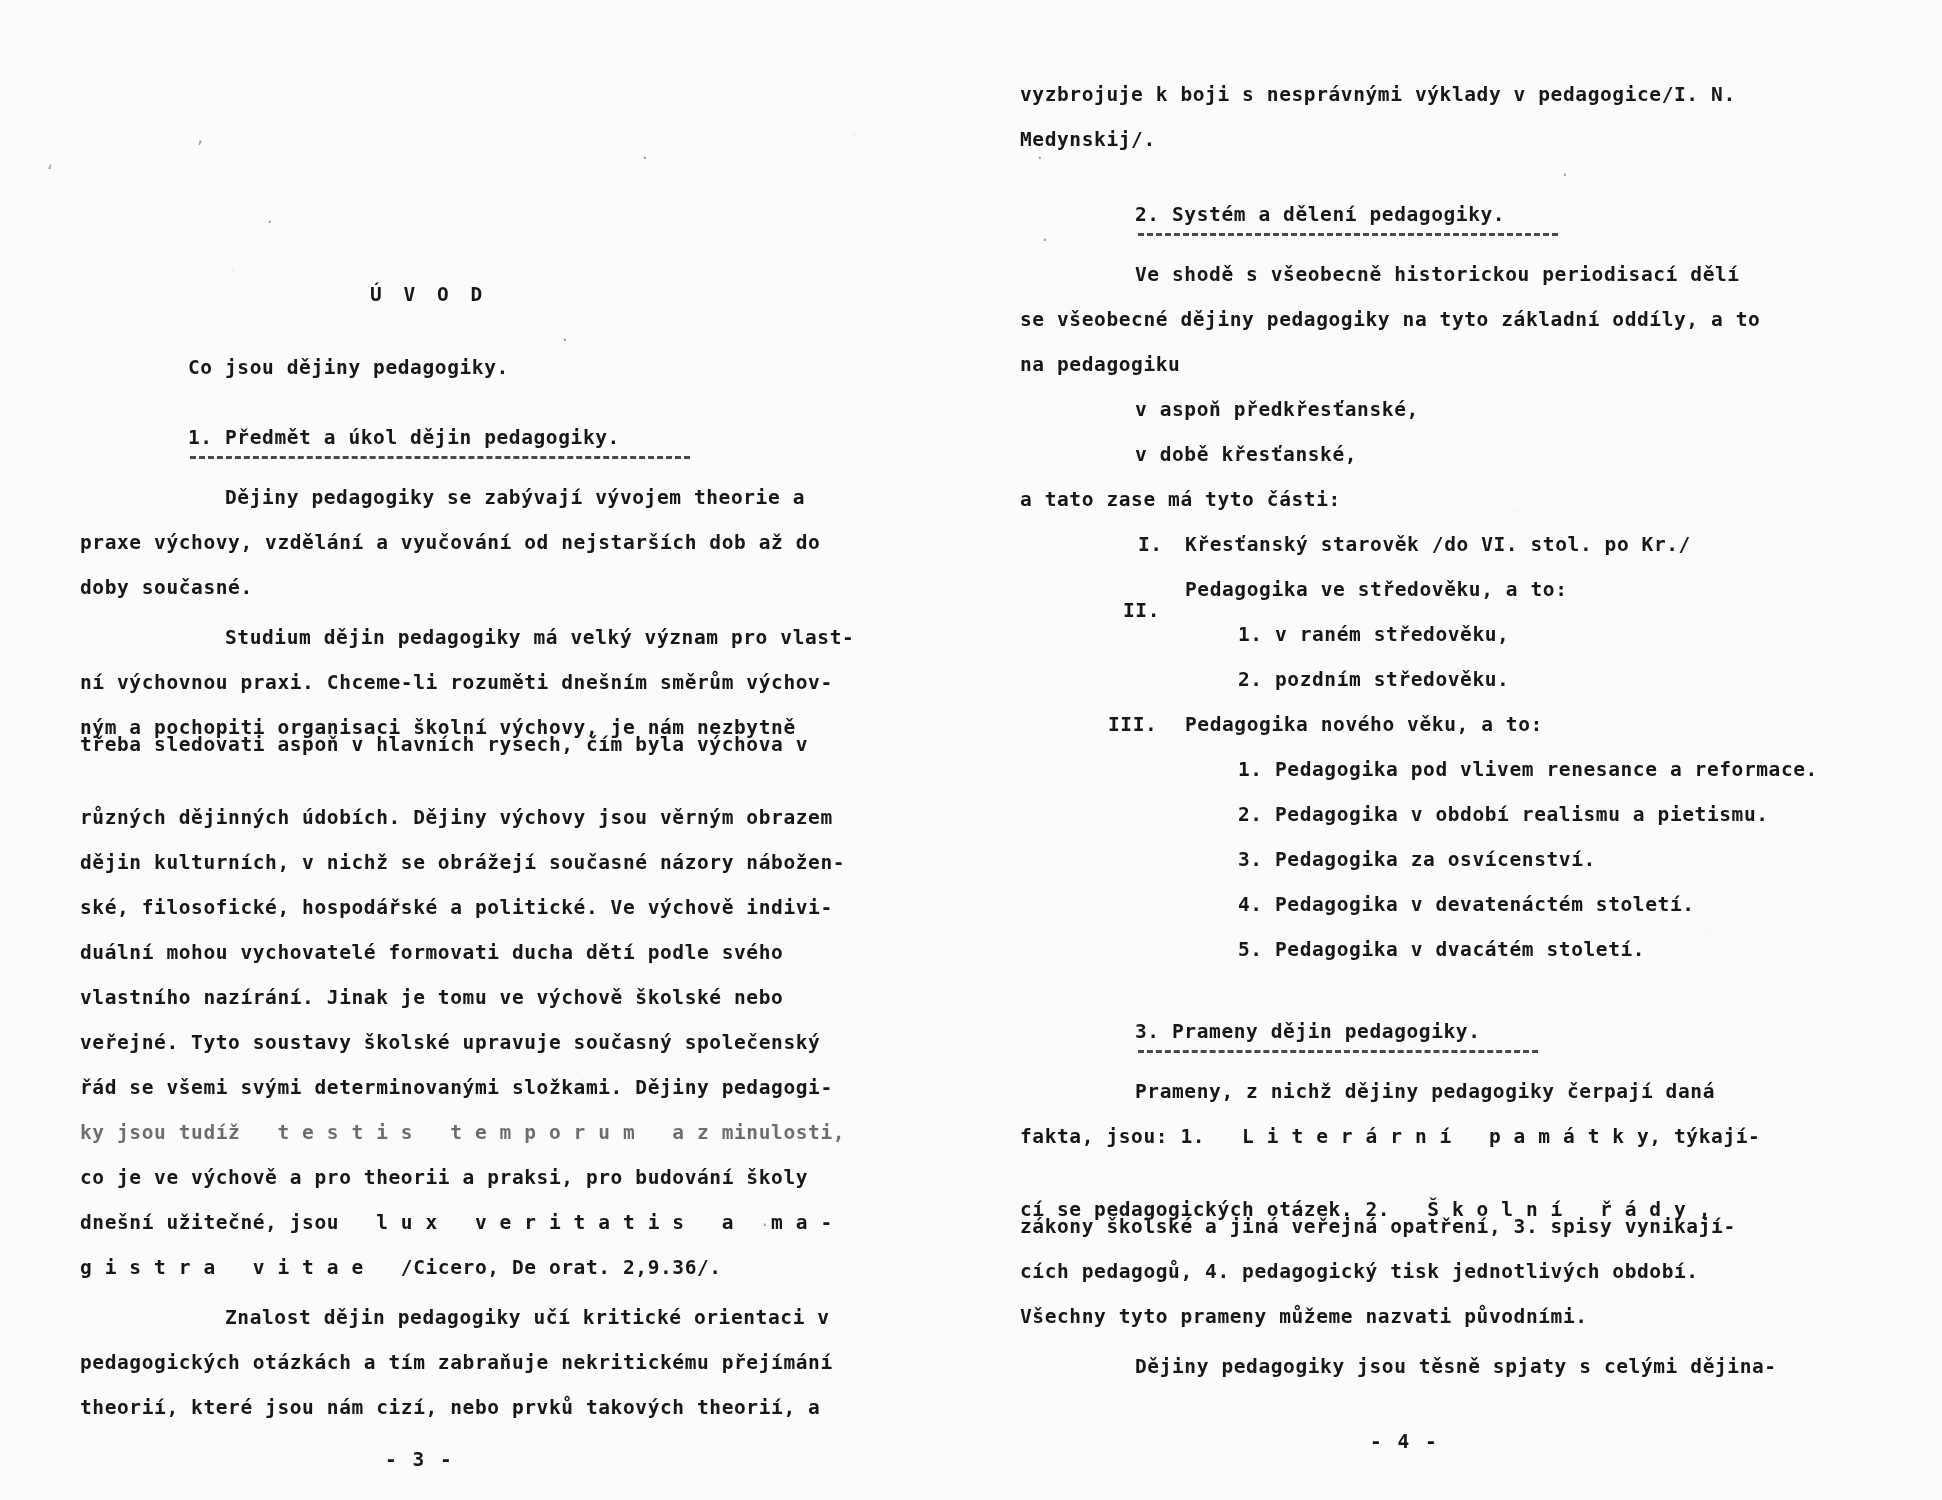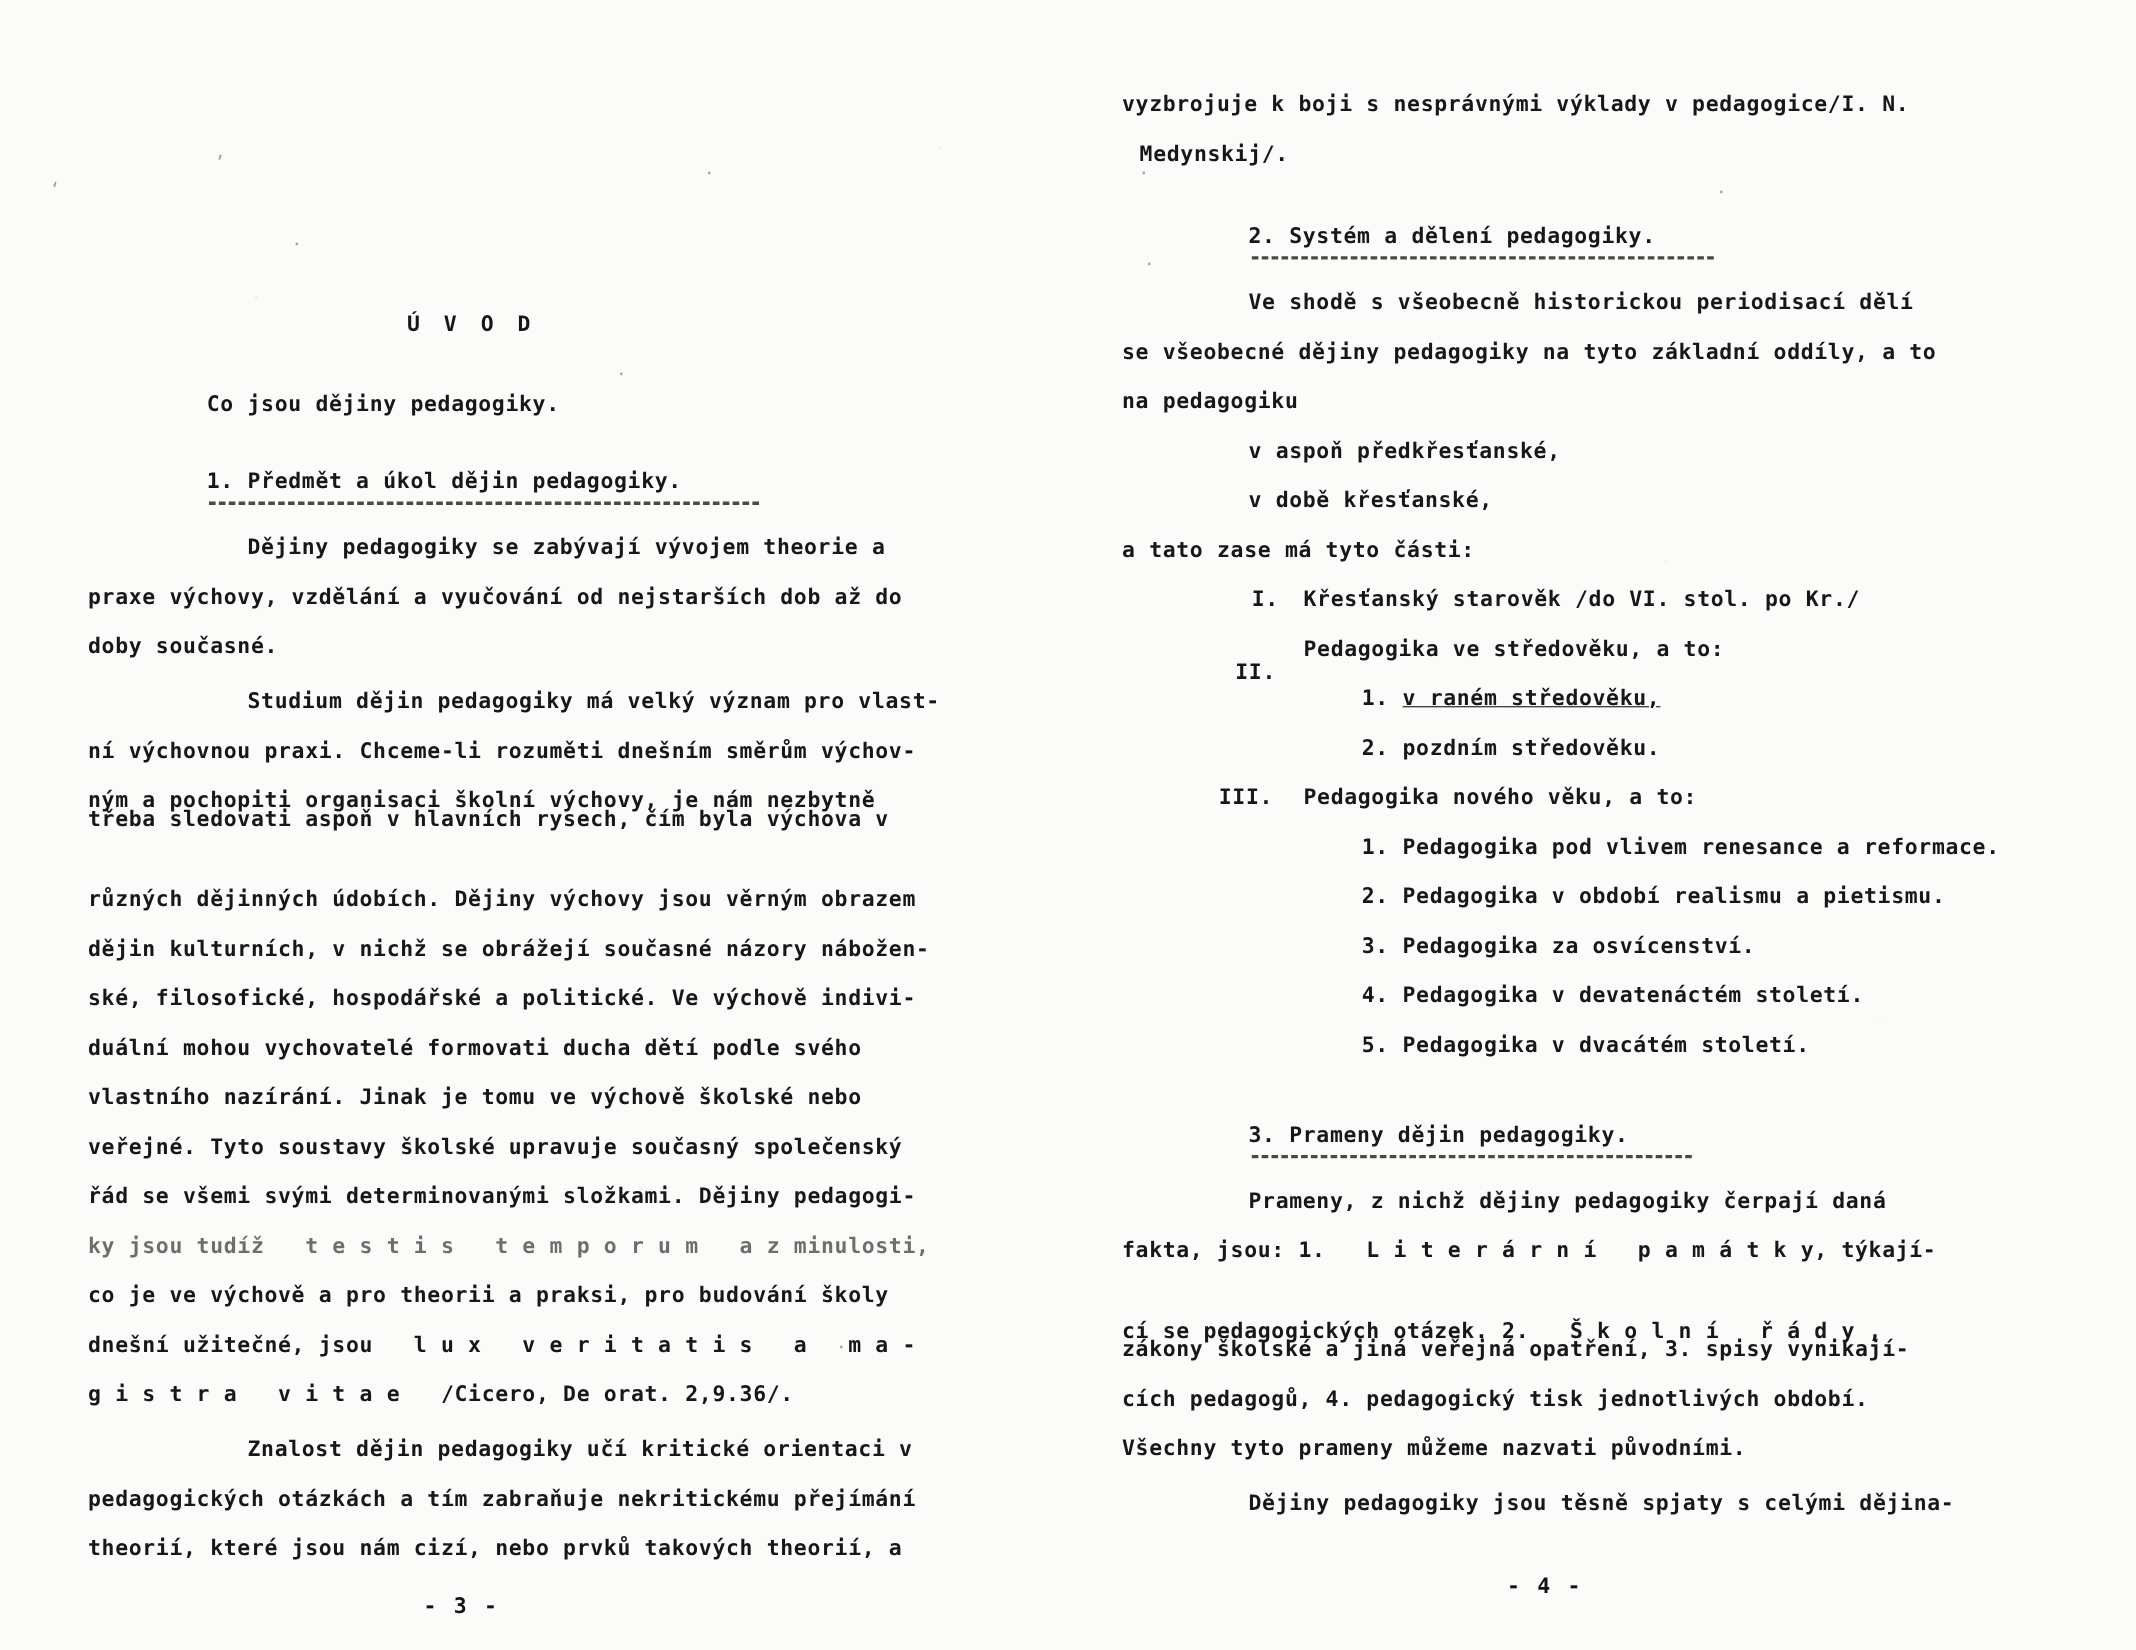--- a/index.html
+++ b/index.html
@@ -126,41 +126,41 @@
     <div class="tx" style="left:185px; top:1308px;">Znalost dějin pedagogiky učí kritické orientaci v</div>
     <div class="tx" style="left:40px; top:1353px;">pedagogických otázkách a tím zabraňuje nekritickému přejímání</div>
     <div class="tx" style="left:40px; top:1398px;">theorií, které jsou nám cizí, nebo prvků takových theorií, a</div>
 
     <div class="pagenum" style="left:345px; top:1448px;">- 3 -</div>
   </div>
 
   <div class="col col-right">
 
     <div class="tx" style="left:0px; top:85px;">vyzbrojuje k boji s nesprávnými výklady v pedagogice/I. N.</div>
-    <div class="tx" style="left:16px; top:130px;">Medynskij/.</div>
+    <div class="tx" style="left:0px; top:130px;">Medynskij/.</div>
 
     <div class="tx" style="left:115px; top:205px;">2. Systém a dělení pedagogiky.</div>
     <div class="rule" style="left:118px; top:233px; width: 420px;"></div>
 
     <div class="tx" style="left:115px; top:265px;">Ve shodě s všeobecně historickou periodisací dělí</div>
     <div class="tx" style="left:0px; top:310px;">se všeobecné dějiny pedagogiky na tyto základní oddíly, a to</div>
     <div class="tx" style="left:0px; top:355px;">na pedagogiku</div>
 
     <div class="tx" style="left:115px; top:400px;">v aspoň předkřesťanské,</div>
     <div class="tx" style="left:115px; top:445px;">v době křesťanské,</div>
     <div class="tx" style="left:0px; top:490px;">a tato zase má tyto části:</div>
 
     <div class="tx" style="left:118px; top:535px;">I.</div>
     <div class="tx" style="left:165px; top:535px;">Křesťanský starověk /do VI. stol. po Kr./</div>
 
     <div class="tx" style="left:103px; top:580px;margin-top:21px;">II.</div>
     <div class="tx" style="left:165px; top:580px;">Pedagogika ve středověku, a to:</div>
 
     <div class="tx" style="left:218px; top:625px;">1.</div>
-    <div class="tx" style="left:255px; top:625px;text-decoration:underline;">v raném středověku,</div>
+    <div class="tx" style="left:255px; top:625px;">v raném středověku,</div>
 
     <div class="tx" style="left:218px; top:670px;">2.</div>
     <div class="tx" style="left:255px; top:670px;">pozdním středověku.</div>
 
     <div class="tx" style="left:88px; top:715px;">III.</div>
     <div class="tx" style="left:165px; top:715px;">Pedagogika nového věku, a to:</div>
 
     <div class="tx" style="left:218px; top:760px;">1.</div>
     <div class="tx" style="left:255px; top:760px;">Pedagogika pod vlivem renesance a reformace.</div>
 

